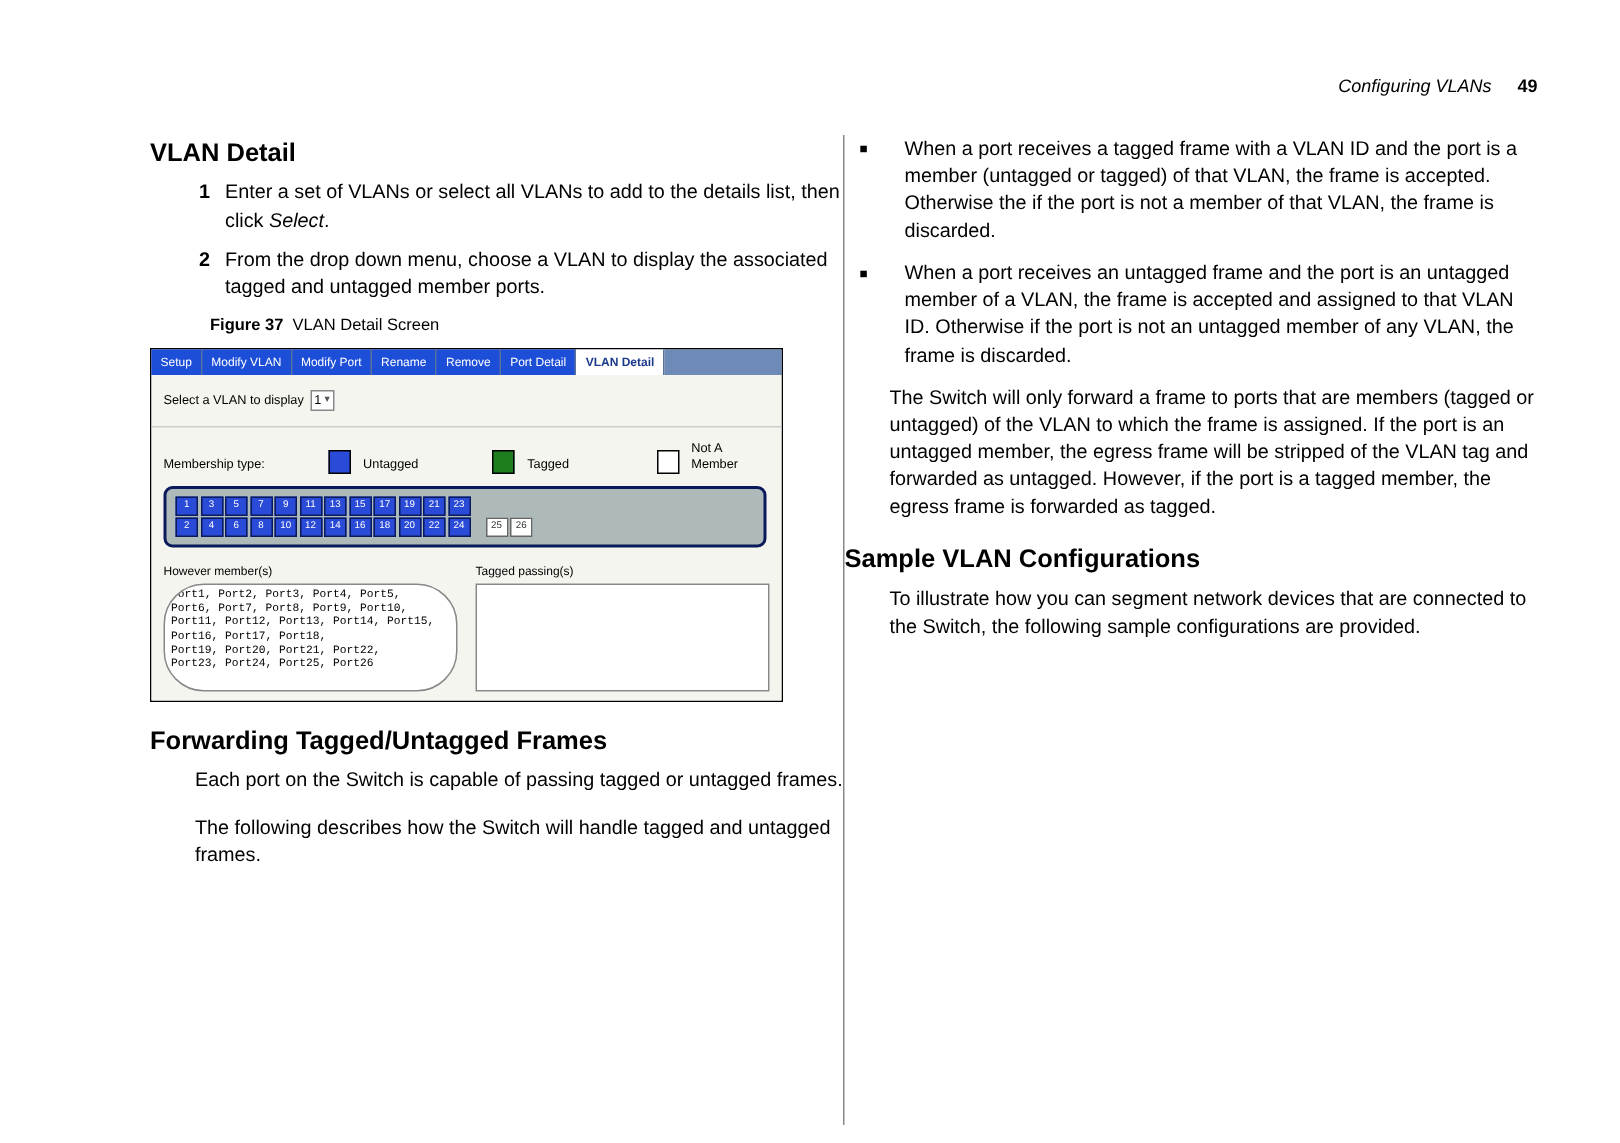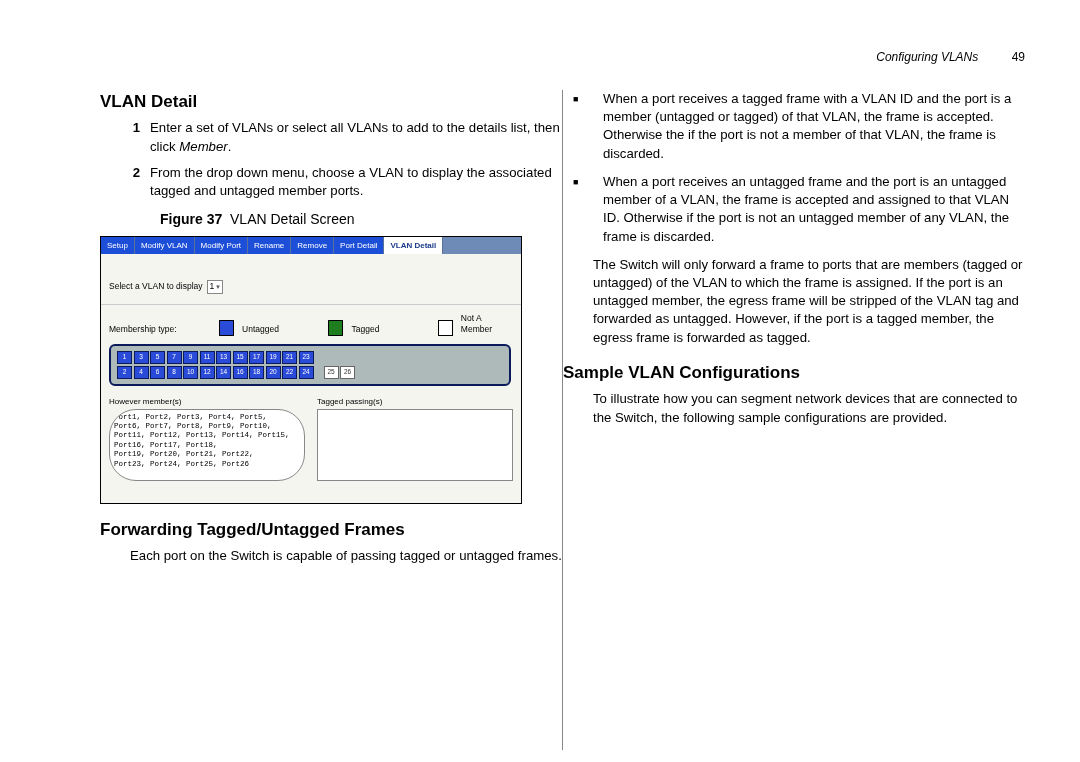--- a/index.html
+++ b/index.html
@@ -21,24 +21,24 @@
   }
   .header {
     position: absolute;
     top: 50px;
     right: 55px;
     font-size: 12px;
     color: #000;
   }
   .header .chap {
     font-style: italic;
-    margin-right: 30px;
+    margin-right: 14px;
   }
   .header .page-num {
-    font-weight: normal;
+    font-weight: bold;
     text-align: center;
   }
   .columns {
     display: flex;
     height: 660px;
     margin-top: 40px;
   }
   .col {
     flex: 1;
     font-size: 13.2px;
@@ -68,22 +68,22 @@
   .numlist .n {
     width: 40px;
     text-align: right;
     font-weight: bold;
     padding-right: 10px;
   }
   .numlist .t {
     flex: 1;
   }
   .fig-caption {
-    font-size: 14px;
-    margin: 6px 0 6px 60px;
+    font-size: 11px;
+    margin: 6px 0 6px 40px;
   }
   .fig-caption b {
     font-weight: bold;
   }
   .screenshot {
     margin: 0 0 14px 0;
     border: 1px solid #000;
     background: #fff;
     width: 420px;
     font-size: 9px;
@@ -100,21 +100,21 @@
     font-size: 8px;
     white-space: nowrap;
   }
   .ss-tab.active {
     background: #fff;
     color: #1a3a8a;
     font-weight: bold;
   }
   .ss-body {
     background: #f5f5f0;
-    padding: 22px 8px;
+    padding: 6px 8px;
   }
   .ss-row {
     display: flex;
     align-items: center;
     margin: 4px 0 10px 0;
     font-size: 8.5px;
   }
   .ss-select {
     border: 1px solid #888;
     background: #fff;
@@ -248,21 +248,21 @@
 
   <div class="columns">
 
     <div class="col">
       <h2>VLAN Detail</h2>
 
       <ol class="numlist">
         <li>
           <span class="n">1</span>
           <span class="t">
-            <span>Enter a set of VLANs or select all VLANs to add to the details list, then click </span><em class="action">Member</em><span>.</span>
+            <span>Enter a set of VLANs or select all VLANs to add to the details list, then click </span><em class="action">Select</em><span>.</span>
           </span>
         </li>
         <li>
           <span class="n">2</span>
           <span class="t">From the drop down menu, choose a VLAN to display the associated tagged and untagged member ports.</span>
         </li>
       </ol>
 
       <div class="fig-caption">
         <b>Figure 37</b>&nbsp;&nbsp;<span>VLAN Detail Screen</span>
@@ -349,20 +349,21 @@
             <div class="mbox">
               <div class="mlbl">Tagged passing(s)</div>
               <div class="mcontent"></div>
             </div>
           </div>
         </div>
       </div>
 
       <h2>Forwarding Tagged/Untagged Frames</h2>
       <p class="para indent">Each port on the Switch is capable of passing tagged or untagged frames.</p>
+      <p class="para indent">The following describes how the Switch will handle tagged and untagged frames.</p>
     </div>
 
     <div class="divider"></div>
 
     <div class="col">
       <ul class="bullets">
         <li>
           <span class="sq">■</span>
           <span class="bt">When a port receives a tagged frame with a VLAN ID and the port is a member (untagged or tagged) of that VLAN, the frame is accepted. Otherwise the if the port is not a member of that VLAN, the frame is discarded.</span>
         </li>

